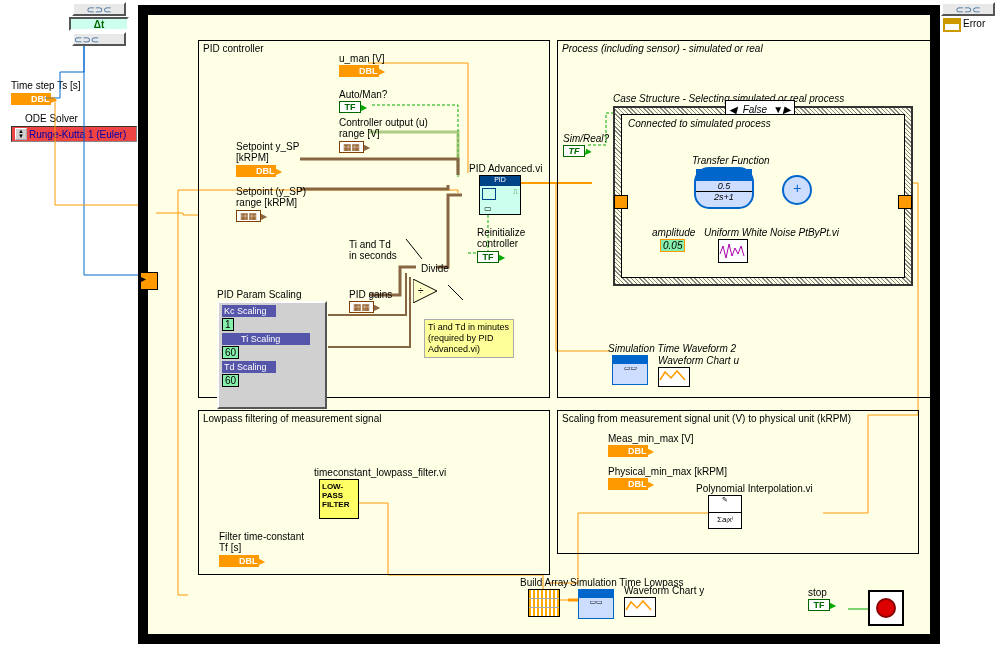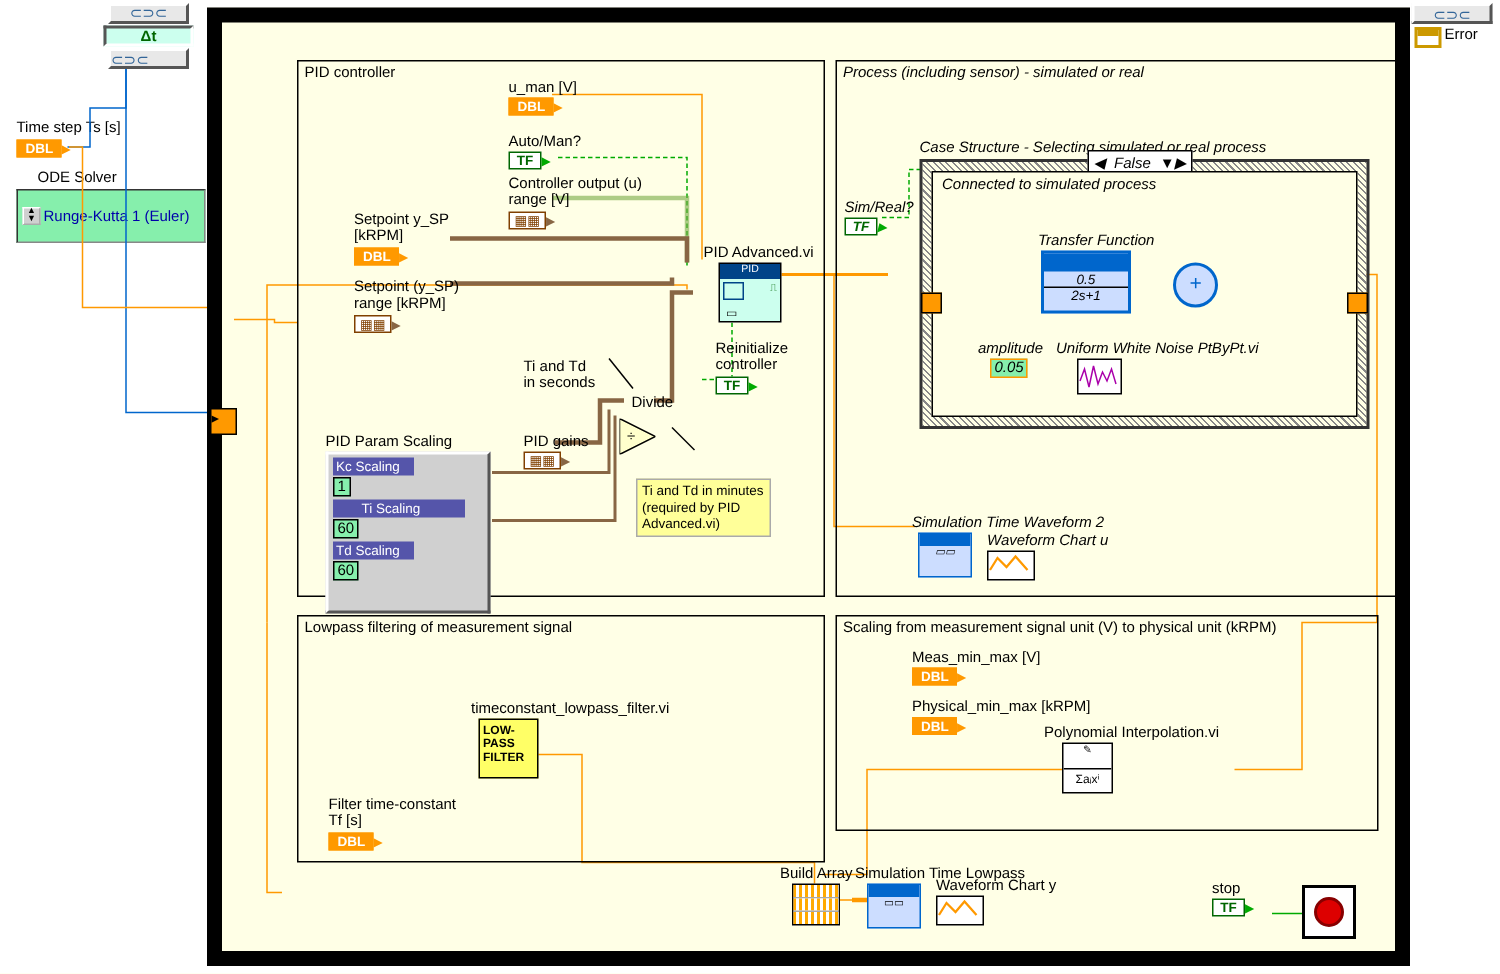--- a/index.html
+++ b/index.html
@@ -31,21 +31,21 @@
     position: absolute;
     top: 2px;
     left: 4px;
     font-size: 10px;
   }
   .dbl-term {
     border: 2px solid #F90;
     background: #F90;
     color: #fff;
     font-weight: bold;
-    padding: 0 4px;
+    padding: 0 18px;
     font-size: 9px;
     display: inline-flex;
     align-items: center;
     width: 30px;
     height: 12px;
     box-sizing: border-box;
   }
   .tf-term {
     border: 1px solid #060;
     background: #fff;
@@ -90,21 +90,21 @@
     box-sizing: border-box;
   }
   .hatch {
     background-image: repeating-linear-gradient(45deg, #888 0, #888 1px, #ffffe6 1px, #ffffe6 3px);
   }
   .numbox {
     background:#86efac; border:1px solid #000; padding:0 2px; font-size:10px;
     display:inline-block;
   }
   .enum-box {
-    background:#86efac; border:1px inset #888; padding:11px 3px; font-size:10px;
+    background:#ef4444; border:1px inset #888; padding:1px 3px; font-size:10px;
     display:flex; align-items:center; gap:2px;
   }
   .updown {
     display:inline-flex; flex-direction:column; font-size:6px; line-height:5px;
     background:#d0d0d0; border:1px outset #fff; width:10px; text-align:center;
   }
   .subvi {
     border:1px solid #000; background:#fff; width:34px; height:34px;
     position:absolute; box-sizing:border-box; font-size:7px; text-align:center;
     overflow:hidden;
@@ -278,21 +278,21 @@
           <span>▶</span>
       </div>
 
       <div style="position:absolute; left:6px; top:6px; right:6px; bottom:6px; background:#ffffe6; border:1px solid #000;">
         <div class="label" style="left:6px; top:3px;">Connected to simulated process</div>
 
         <div style="position:absolute; left:-8px; top:80px; width:12px; height:12px; background:#F90; border:1px solid #000;"></div>
         <div style="position:absolute; right:-8px; top:80px; width:12px; height:12px; background:#F90; border:1px solid #000;"></div>
 
         <div class="label" style="left:70px; top:40px;">Transfer Function</div>
-        <div style="position:absolute; left:72px; top:52px; width:56px; height:38px; border:2px solid #06c; border-radius:0; background:#cdf;">
+        <div style="position:absolute; left:72px; top:52px; width:56px; height:38px; border:2px solid #06c; border-radius:15px; background:#cdf;">
           <div style="height:12px;background:#06c;"></div>
           <div style="text-align:center;font-size:9px;border-bottom:1px solid #000;padding:0 2px;">0.5</div>
           <div style="text-align:center;font-size:9px;">2s+1</div>
         </div>
 
         <div style="position:absolute; left:160px; top:60px; width:26px; height:26px; border:2px solid #06c; border-radius:50%; background:#cdf; text-align:center; line-height:22px; font-size:14px; color:#06c;">+</div>
 
         <div class="label" style="left:30px; top:112px;">amplitude</div>
         <div class="small-node numbox" style="left:38px; top:124px; border-color:#F90;">0.05</div>
 

